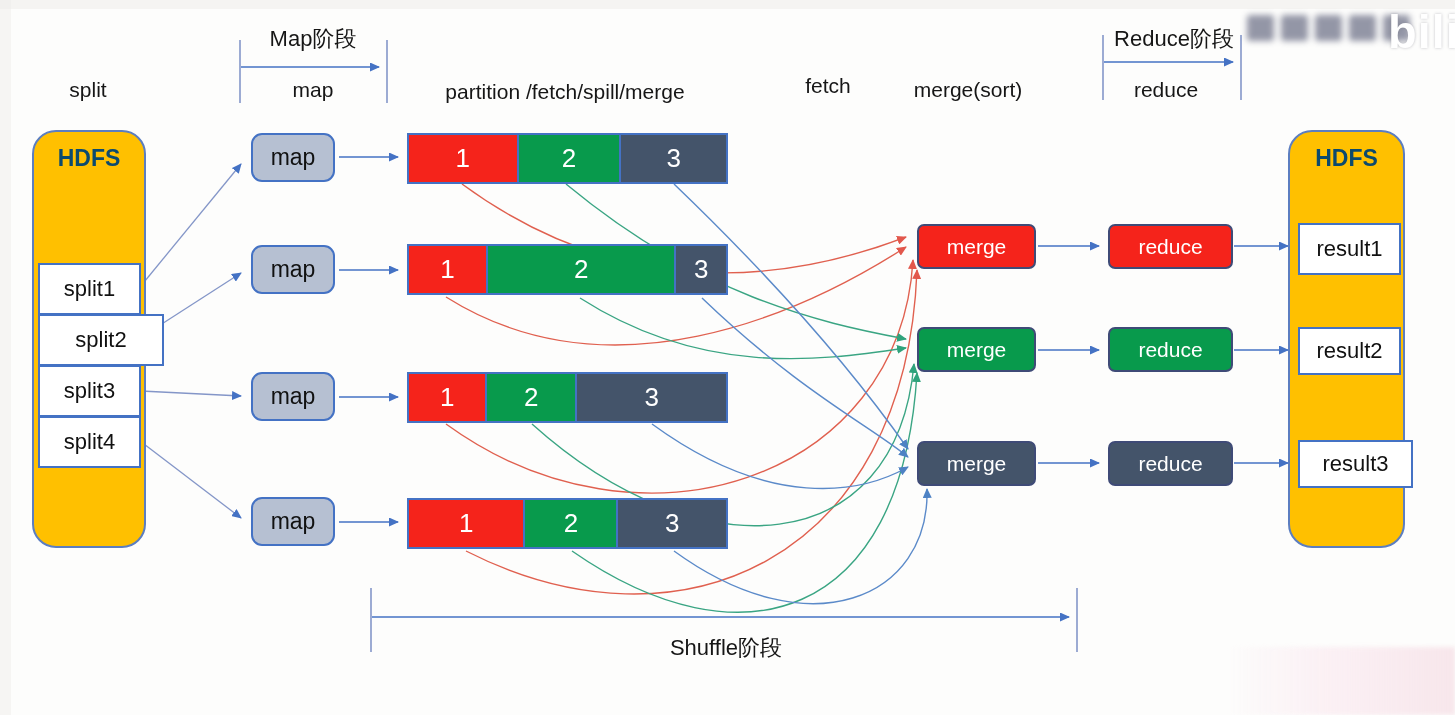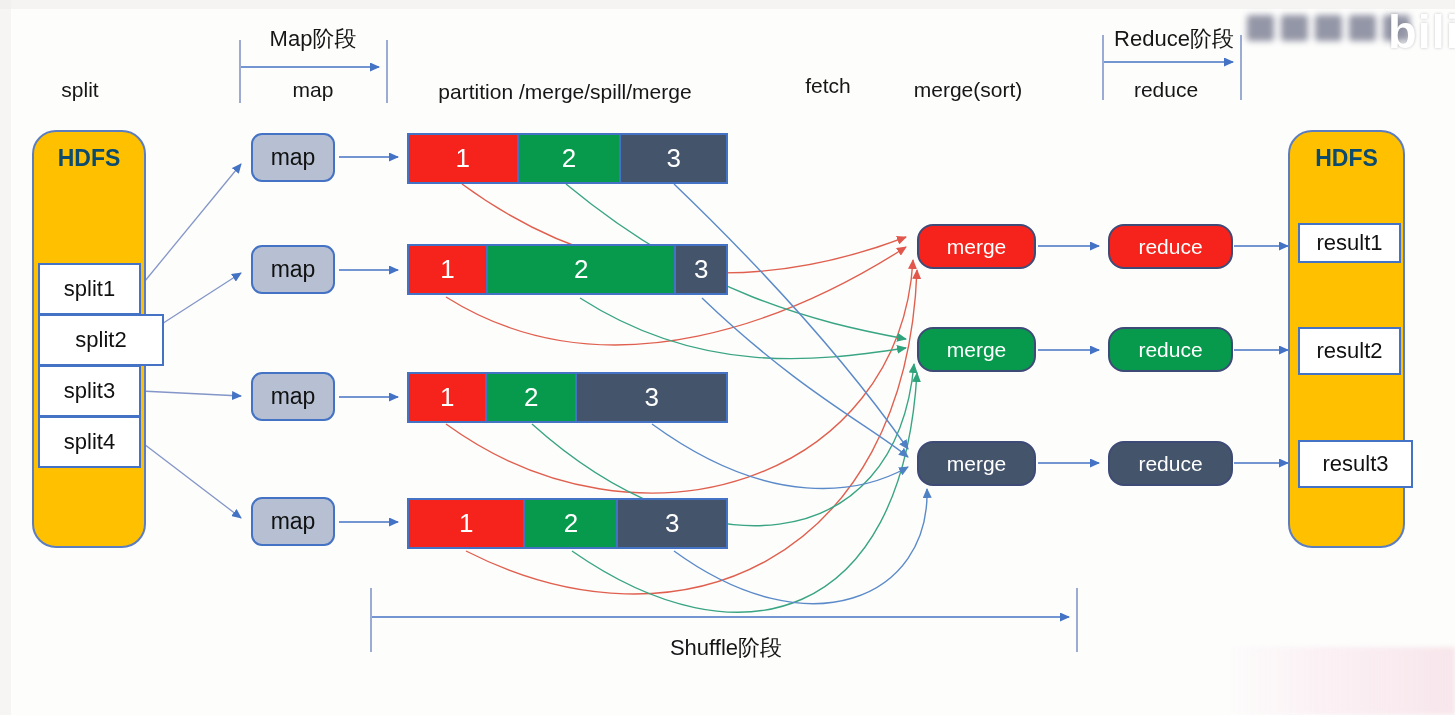--- a/index.html
+++ b/index.html
@@ -18,21 +18,21 @@
     border:2px solid #5C7EC0;border-radius:24px;box-sizing:border-box;z-index:2;}
   .hdfs-title{text-align:center;margin-top:13px;font-size:23px;font-weight:bold;color:#0c4a6e;}
   .slot{position:absolute;background:#ffffff;border:2px solid #4472C4;box-sizing:border-box;
     display:flex;align-items:center;justify-content:center;font-size:22px;color:#111;z-index:2;}
   .mapbox{position:absolute;left:251px;width:84px;height:49px;background:#B6C0D2;
     border:2px solid #4472C4;border-radius:11px;box-sizing:border-box;
     display:flex;align-items:center;justify-content:center;font-size:23px;color:#111;z-index:2;}
   .prow{position:absolute;left:407px;width:321px;height:51px;display:flex;gap:2px;
     background:#4472C4;border:2px solid #4472C4;box-sizing:border-box;z-index:2;}
   .seg{display:flex;align-items:center;justify-content:center;color:#fff;font-size:26px;}
-  .node{position:absolute;height:45px;border:2px solid #3F4B77;border-radius:16px;box-sizing:border-box;
+  .node{position:absolute;height:45px;border:2px solid #3F4B77;border-radius:7px;box-sizing:border-box;
     display:flex;align-items:center;justify-content:center;color:#fff;font-size:21px;z-index:2;}
   .node.merge{left:917px;width:119px;}
   .node.reduce{left:1108px;width:125px;}
   .watermark-blur{position:absolute;left:1247px;top:15px;display:flex;gap:7px;z-index:4;
     filter:blur(3px);opacity:.5;}
   .watermark-blur i{display:block;width:27px;height:26px;background:#2c3152;border-radius:3px;}
   .bili-logo{position:absolute;left:1388px;top:4px;width:80px;height:60px;z-index:4;
     font-size:47px;font-weight:bold;color:#ffffff;filter:blur(.6px);
     text-shadow:0 0 3px rgba(120,120,130,.45);letter-spacing:1px;}
   .corner-pink{position:absolute;right:0;bottom:0;width:230px;height:68px;z-index:0;
@@ -113,23 +113,23 @@
     <g fill="none" stroke-width="1.4" stroke="#5B8AC9">
       <path d="M674,184 C800,305 868,392 908,449" marker-end="url(#aSteel)"></path>
       <path d="M702,298 C800,392 872,427 908,457" marker-end="url(#aSteel)"></path>
       <path d="M652,424 C770,510 860,494 908,467" marker-end="url(#aSteel)"></path>
       <path d="M674,551 C810,650 930,598 927,489" marker-end="url(#aSteel)"></path>
     </g>
   </svg>
 
   <div class="lbl phase" style="left:313px;top:24px;">Map阶段</div>
   <div class="lbl phase" style="left:1174px;top:24px;">Reduce阶段</div>
-  <div class="lbl" style="left:80px;top:78px;">split</div>
+  <div class="lbl" style="left:88px;top:78px;">split</div>
   <div class="lbl" style="left:313px;top:78px;">map</div>
-  <div class="lbl" style="left:565px;top:80px;">partition /merge/spill/merge</div>
+  <div class="lbl" style="left:565px;top:80px;">partition /fetch/spill/merge</div>
   <div class="lbl" style="left:828px;top:74px;">fetch</div>
   <div class="lbl" style="left:968px;top:78px;">merge(sort)</div>
   <div class="lbl" style="left:1166px;top:78px;">reduce</div>
   <div class="lbl phase" style="left:726px;top:633px;">Shuffle阶段</div>
 
   <div class="hdfs" style="left:32px;">
     <div class="hdfs-title">HDFS</div>
     <div class="slot" style="left:4px;top:131px;width:103px;height:52px;">split1</div>
     <div class="slot" style="left:4px;top:182px;width:126px;height:52px;">split2</div>
     <div class="slot" style="left:4px;top:233px;width:103px;height:52px;">split3</div>
@@ -165,21 +165,21 @@
   <div class="node merge" style="top: 224px; background: rgb(245, 35, 27);">merge</div>
   <div class="node merge" style="top: 327px; background: rgb(8, 154, 76);">merge</div>
   <div class="node merge" style="top: 441px; background: rgb(68, 84, 106);">merge</div>
 
   <div class="node reduce" style="top: 224px; background: rgb(245, 35, 27);">reduce</div>
   <div class="node reduce" style="top: 327px; background: rgb(8, 154, 76);">reduce</div>
   <div class="node reduce" style="top: 441px; background: rgb(68, 84, 106);">reduce</div>
 
   <div class="hdfs" style="left:1288px;width:117px;">
     <div class="hdfs-title">HDFS</div>
-    <div class="slot" style="left:8px;top:91px;width:103px;height:40px;">result1</div>
+    <div class="slot" style="left:8px;top:91px;width:103px;height:52px;">result1</div>
     <div class="slot" style="left:8px;top:195px;width:103px;height:48px;">result2</div>
     <div class="slot" style="left:8px;top:308px;width:115px;height:48px;">result3</div>
   </div>
 
   <div class="watermark-blur">
     <i></i>
       <i></i>
       <i></i>
       <i></i>
       <i></i>

